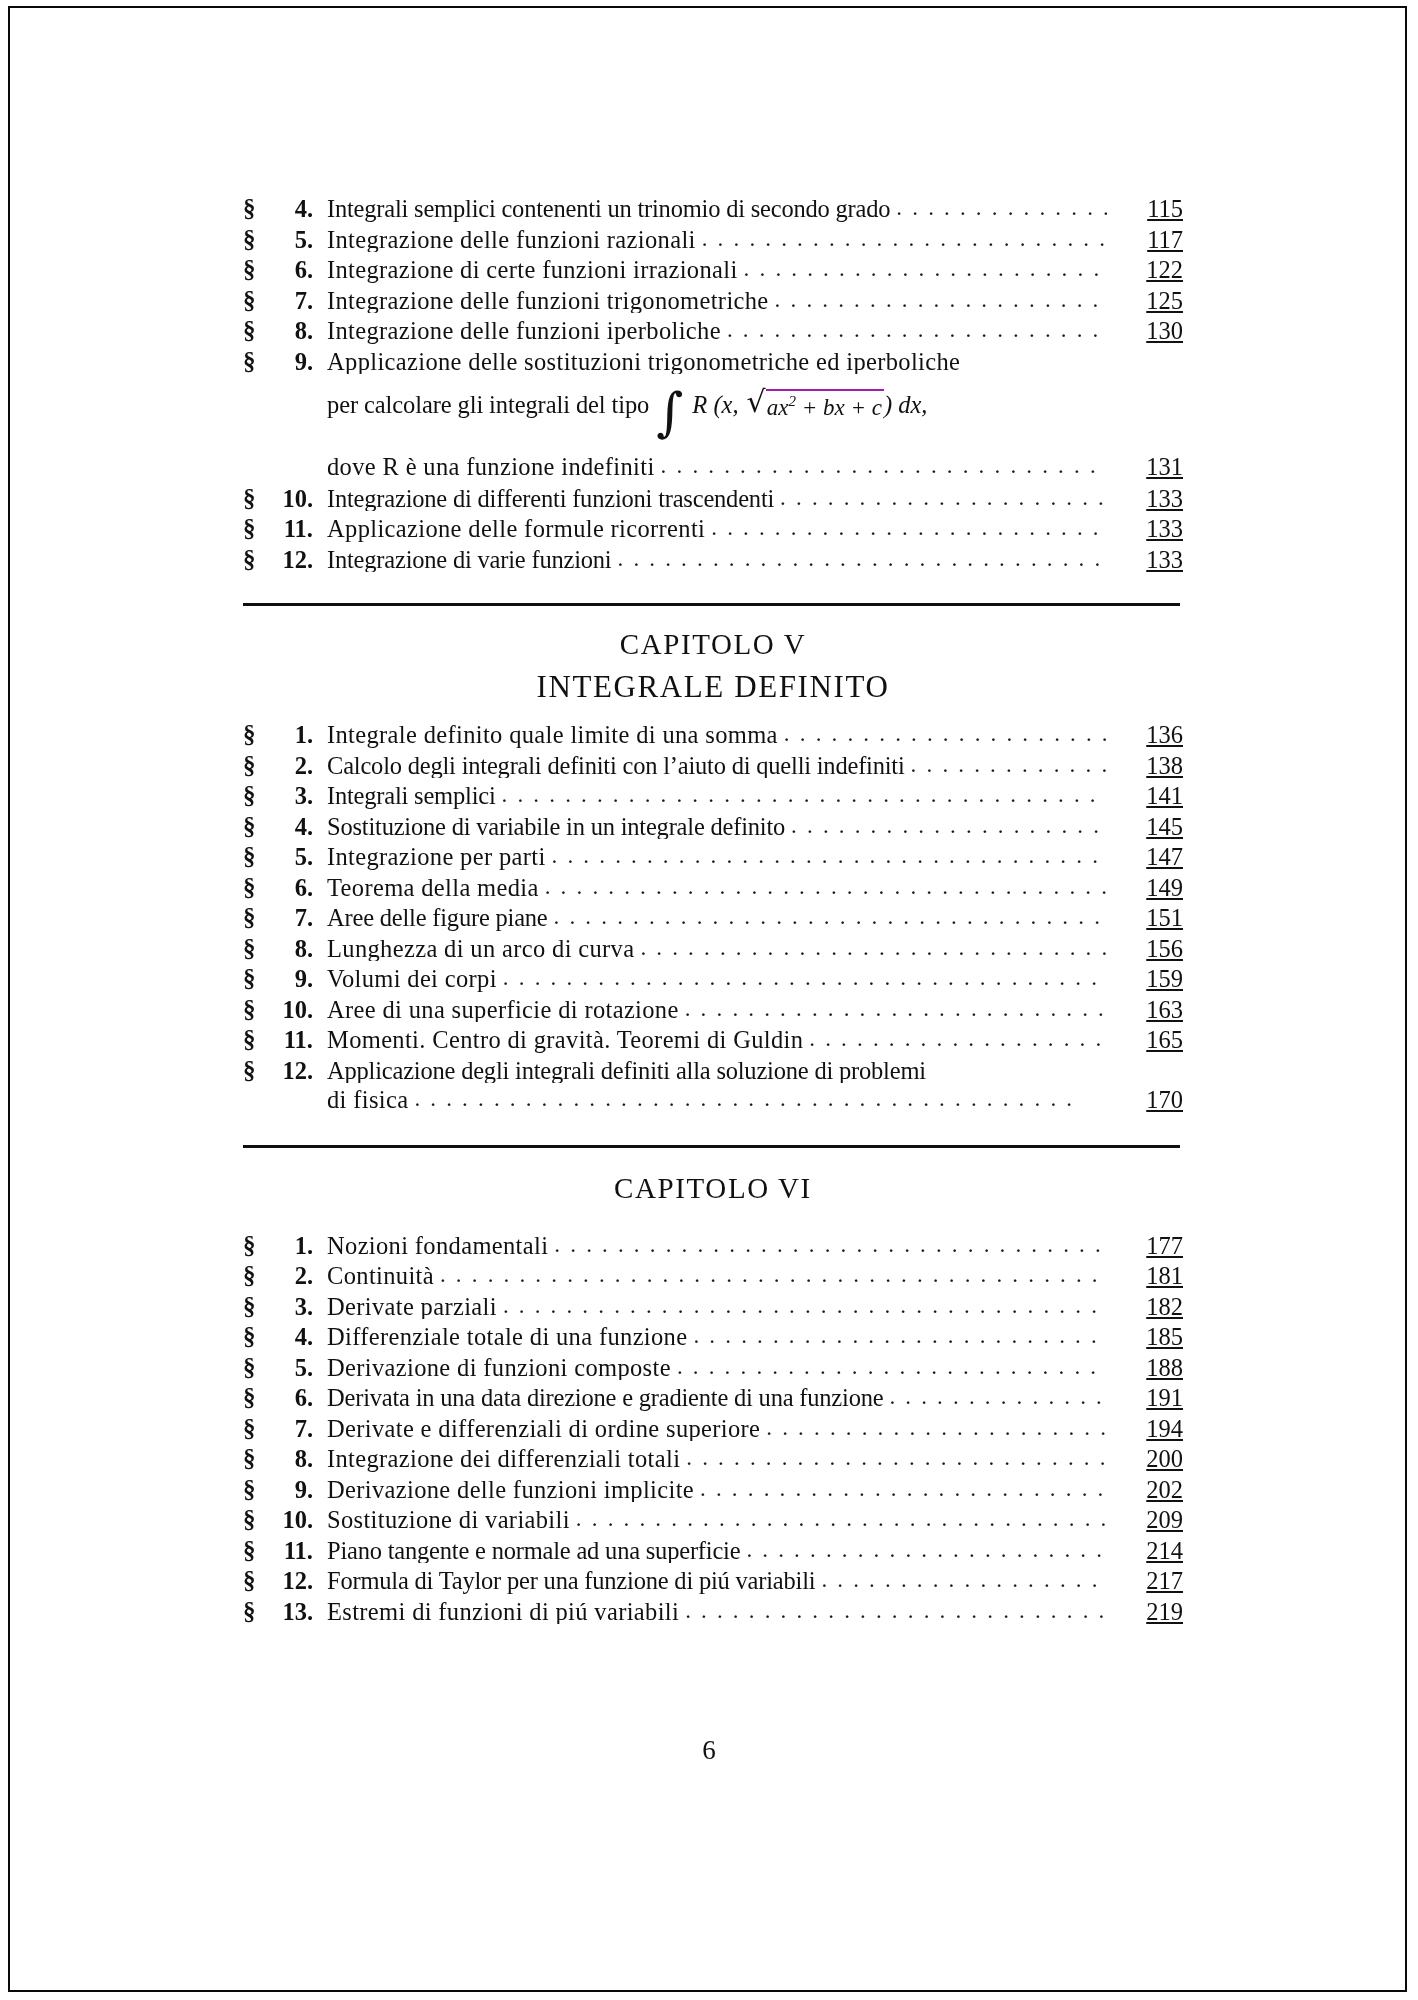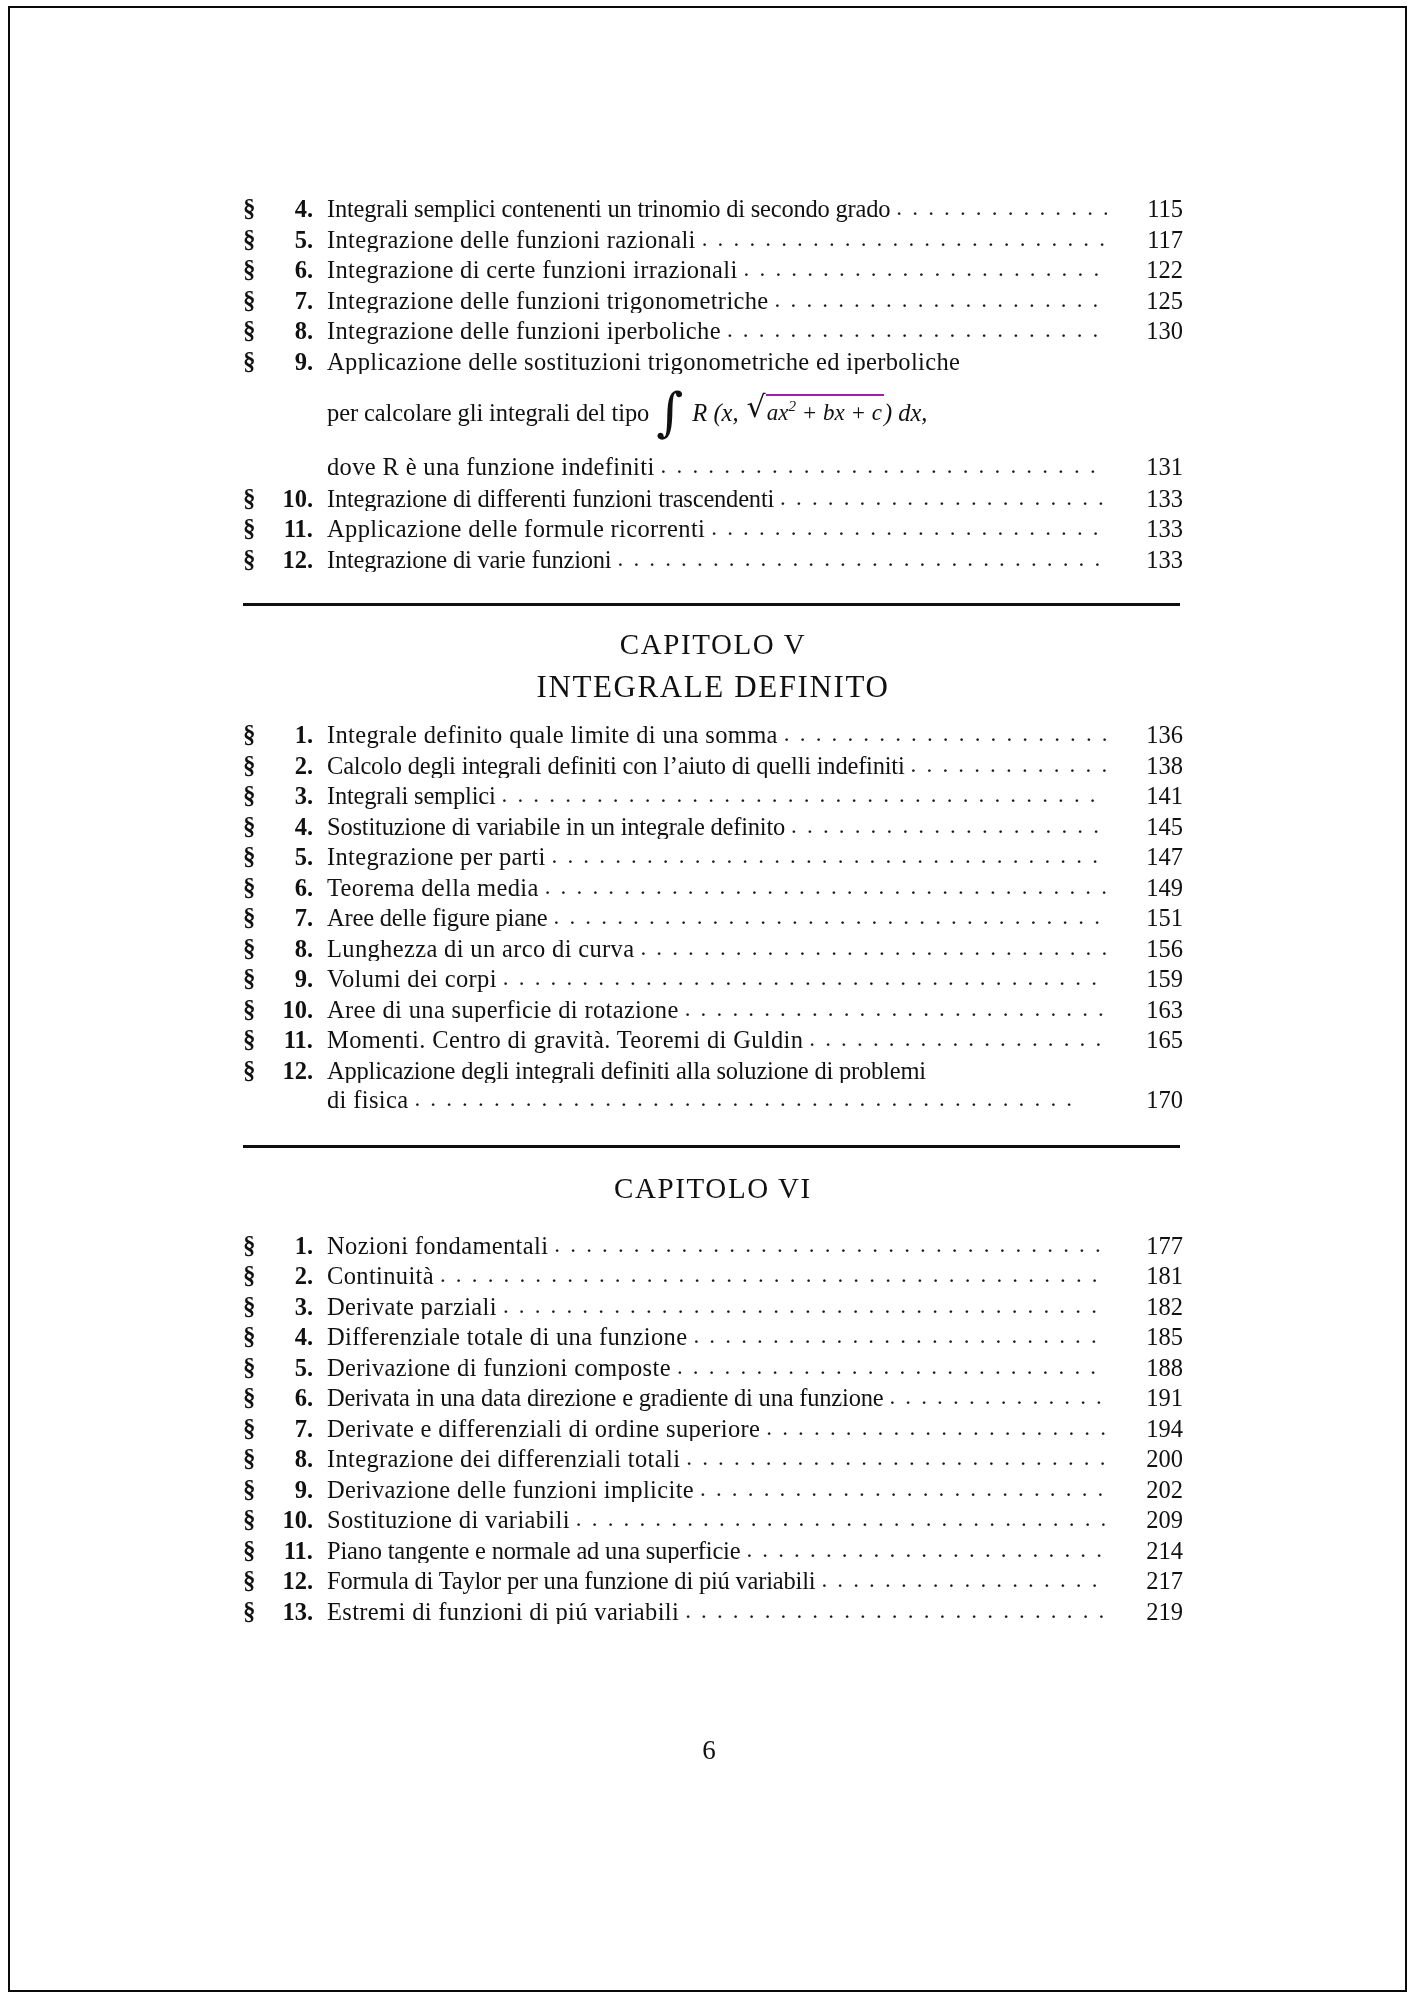--- a/index.html
+++ b/index.html
@@ -103,38 +103,39 @@
 
   .leader.none::after { content: ""; }
 
   .toc-page {
     flex: 0 0 76px;
     width: 76px;
     text-align: right;
     padding-left: 10px;
     box-sizing: border-box;
     font-size: 24.5px;
+    text-decoration: underline;
   }
 
   
   .cont-row .sect-mark,
   .cont-row .sect-num { visibility: hidden; }
 
   
   .formula-row {
     display: flex;
     align-items: baseline;
     width: 100%;
     height: 76px;
   }
 
   .formula-body {
     flex: 1 1 auto;
     display: flex;
-    align-items: flex-end;
+    align-items: flex-start;
     font-size: 24.5px;
     padding-top: 12px;
   }
 
   .fml-lead { white-space: nowrap; letter-spacing: -0.1px; }
 
   .int-sign {
     font-size: 52px;
     line-height: 0.7;
     padding: 0 9px 0 7px;

